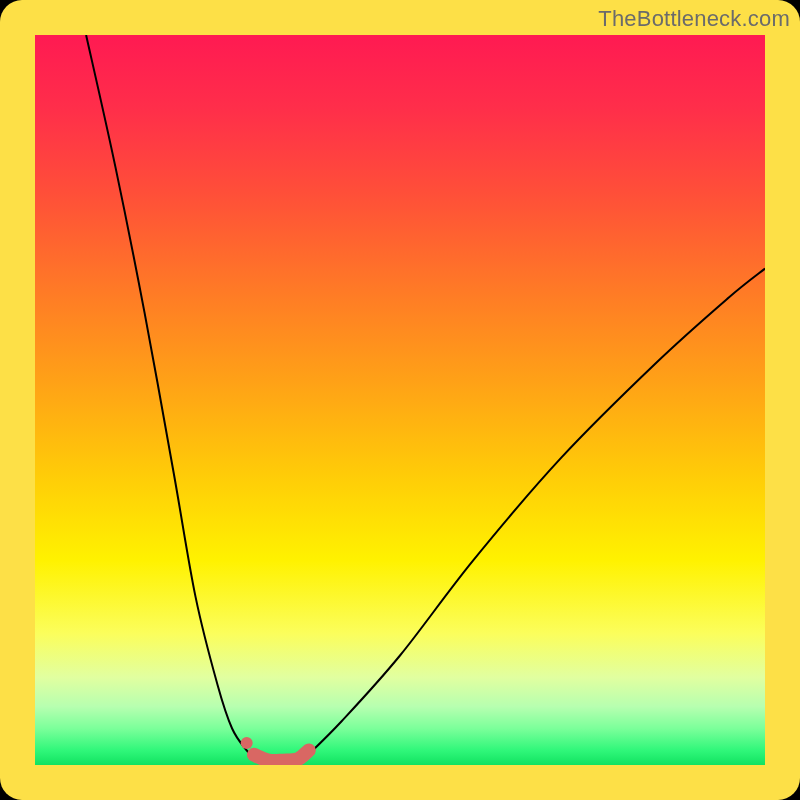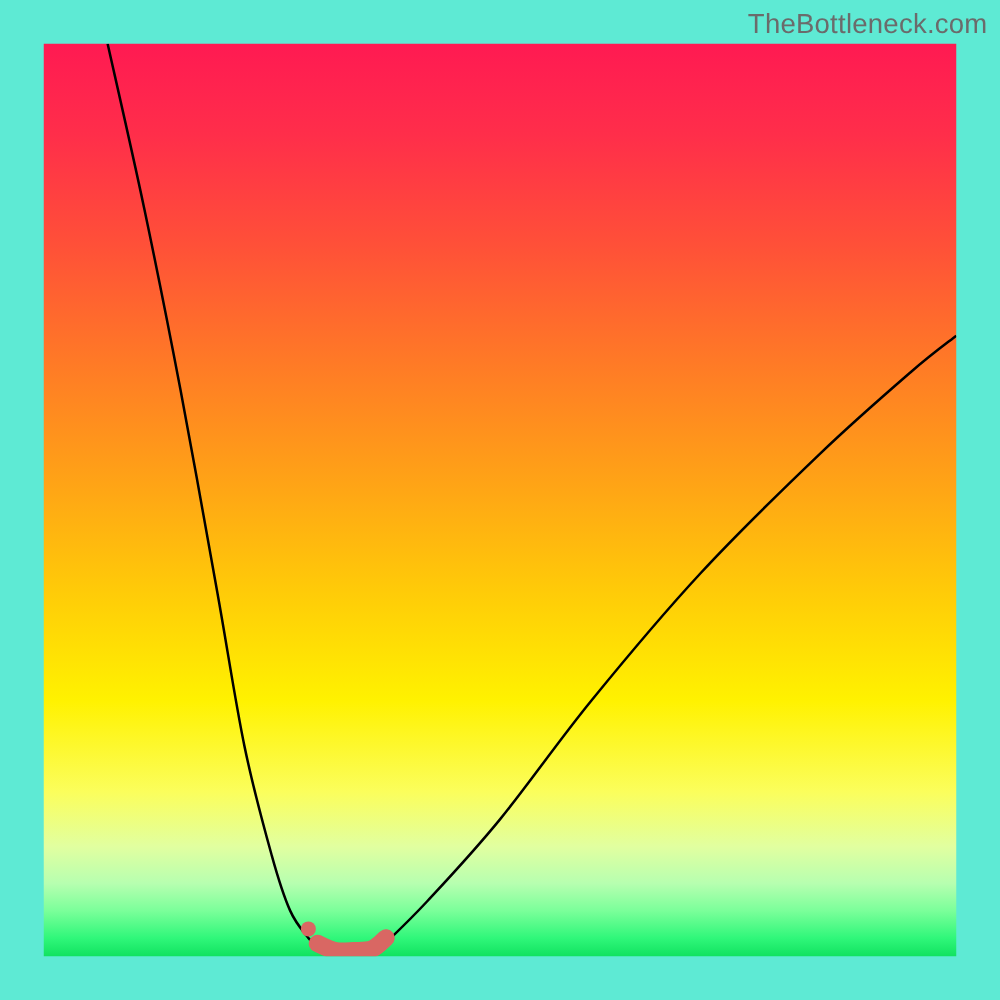--- a/index.html
+++ b/index.html
@@ -8,21 +8,22 @@
     width: 800px;
     height: 800px;
     overflow: hidden;
     background: #000;
     font-family: Arial, Helvetica, sans-serif;
   }
   .frame {
     position: relative;
     width: 800px;
     height: 800px;
-    background: #5eead4;
+    background: #fde047;
+    border-radius: 22px;
   }
   .plot-area {
     position: absolute;
     left: 35px;
     top: 35px;
     width: 730px;
     height: 730px;
     
     background: linear-gradient(
       to bottom,

